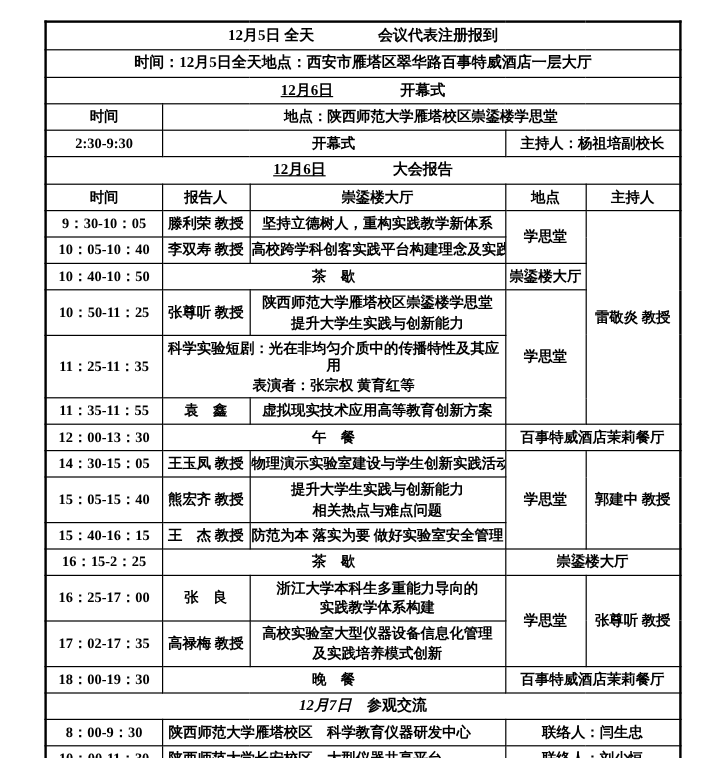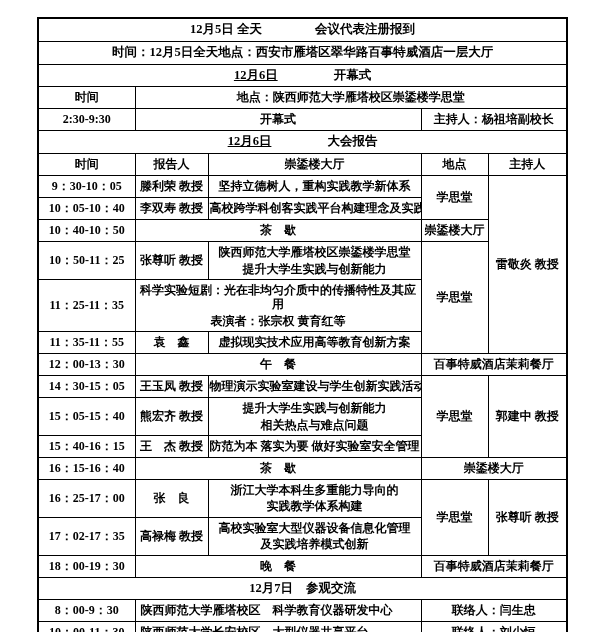--- a/index.html
+++ b/index.html
@@ -28,21 +28,21 @@
     overflow:hidden;
     white-space:nowrap;
   }
   td.wrapok{white-space:normal;}
   tr.r1{height:17px;}
   tr.sec td{font-size:12.5px;height:17px;}
   td.left{text-align:left;padding-left:5px;}
   .gap-lg{margin-right:56px;text-decoration:underline;}
   .gap-md{margin-right:53px;}
   .gap-info{}
-  .gap-sm{margin-right:13px;}
+  .gap-sm{margin-right:13px;font-style:italic;}
   .two-line div{line-height:1.2;padding:1px 0;}
 </style>
 </head>
 <body>
 
 <div class="wrap">
 <table class="sched">
   <colgroup>
     <col style="width:97px">
         <col style="width:73px">
@@ -149,21 +149,21 @@
       <div>提升大学生实践与创新能力</div>
       <div>相关热点与难点问题</div>
     </td>
   </tr>
   <tr class="r1">
     <td>15：40-16：15</td>
     <td>王　杰 教授</td>
     <td>防范为本 落实为要 做好实验室安全管理</td>
   </tr>
   <tr class="r1">
-    <td>16：15-16：40</td>
+    <td>16：15-2：25</td>
     <td colspan="2">茶　歇</td>
     <td colspan="2">崇鋈楼大厅</td>
   </tr>
   <tr>
     <td>16：25-17：00</td>
     <td>张　良</td>
     <td class="two-line wrapok">
       <div>浙江大学本科生多重能力导向的</div>
       <div>实践教学体系构建</div>
     </td>

